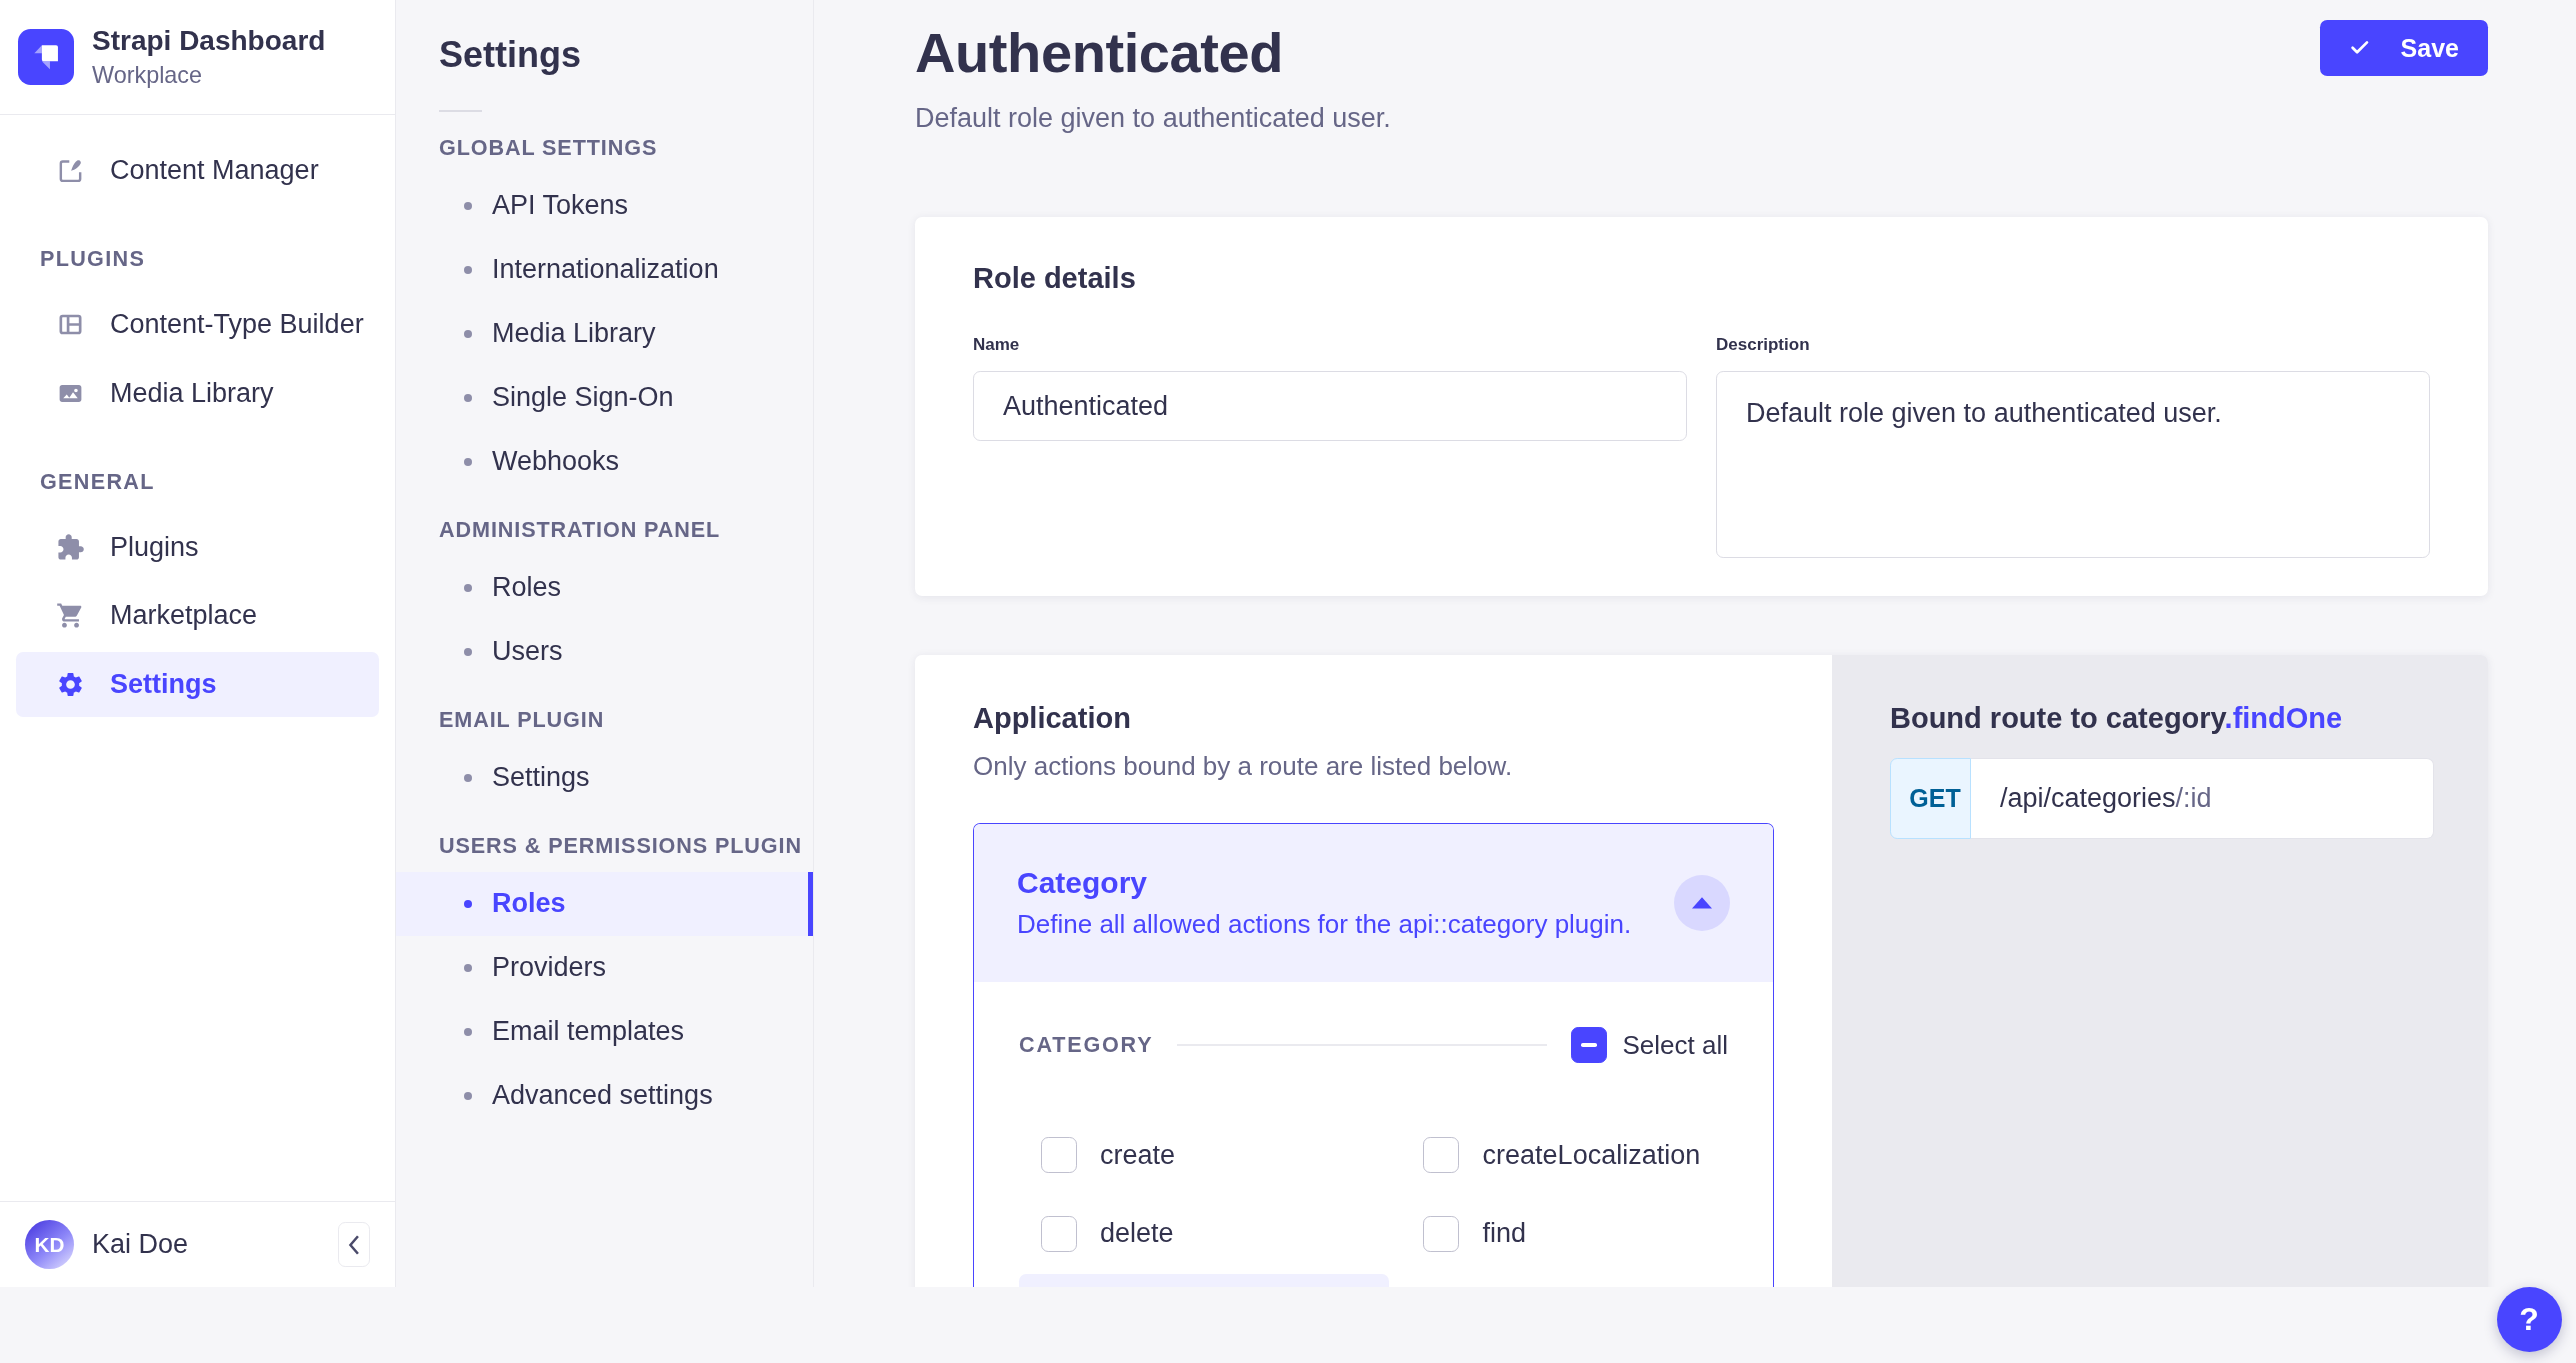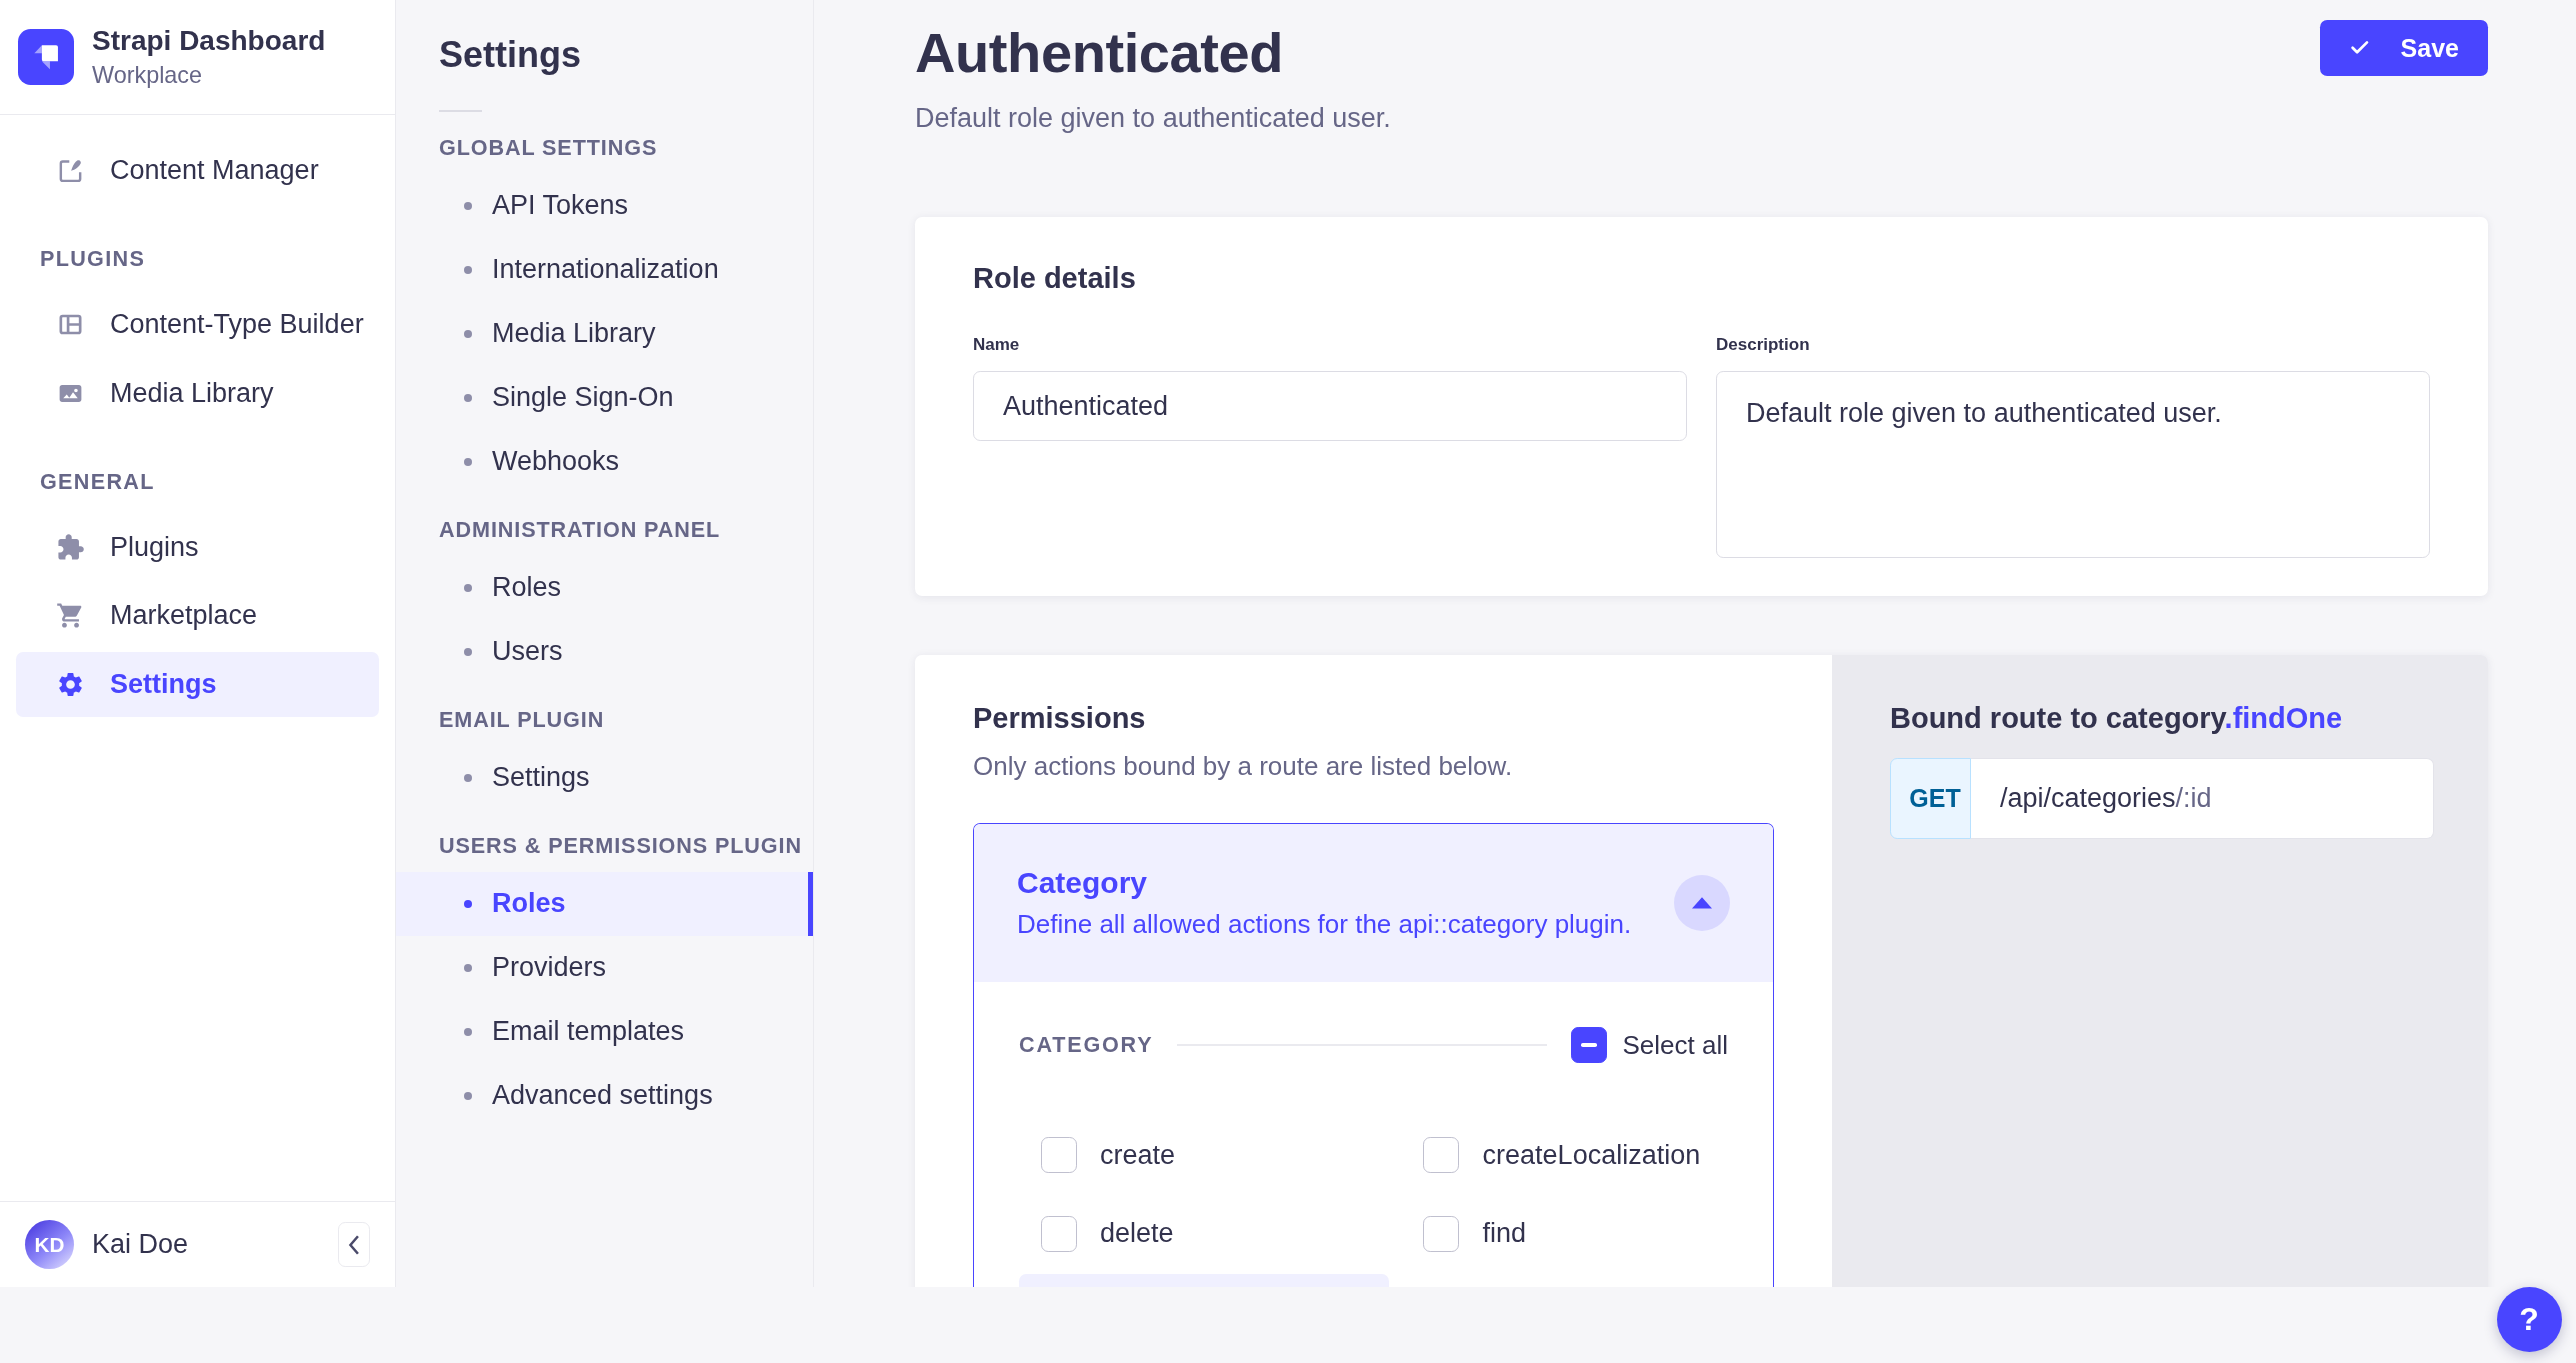--- a/index.html
+++ b/index.html
@@ -395,21 +395,21 @@
         </div>
         <div class="field">
           <div class="field-label">Description</div>
           <textarea class="text-area" style="">Default role given to authenticated user.</textarea>
         </div>
       </div>
     </section>
 
     <section class="perm-wrap">
       <div class="perm-left">
-        <h2 class="card-h2">Permissions</h2>
+        <h2 class="card-h2">Application</h2>
         <p class="perm-sub">Only actions bound by a route are listed below.</p>
 
         <div class="accordion">
           <div class="acc-header">
             <div>
               <div class="acc-title">Category</div>
               <div class="acc-desc">Define all allowed actions for the api::category plugin.</div>
             </div>
             <button class="acc-chevron">
               <svg viewBox="0 0 14 8" fill="#4945ff">

